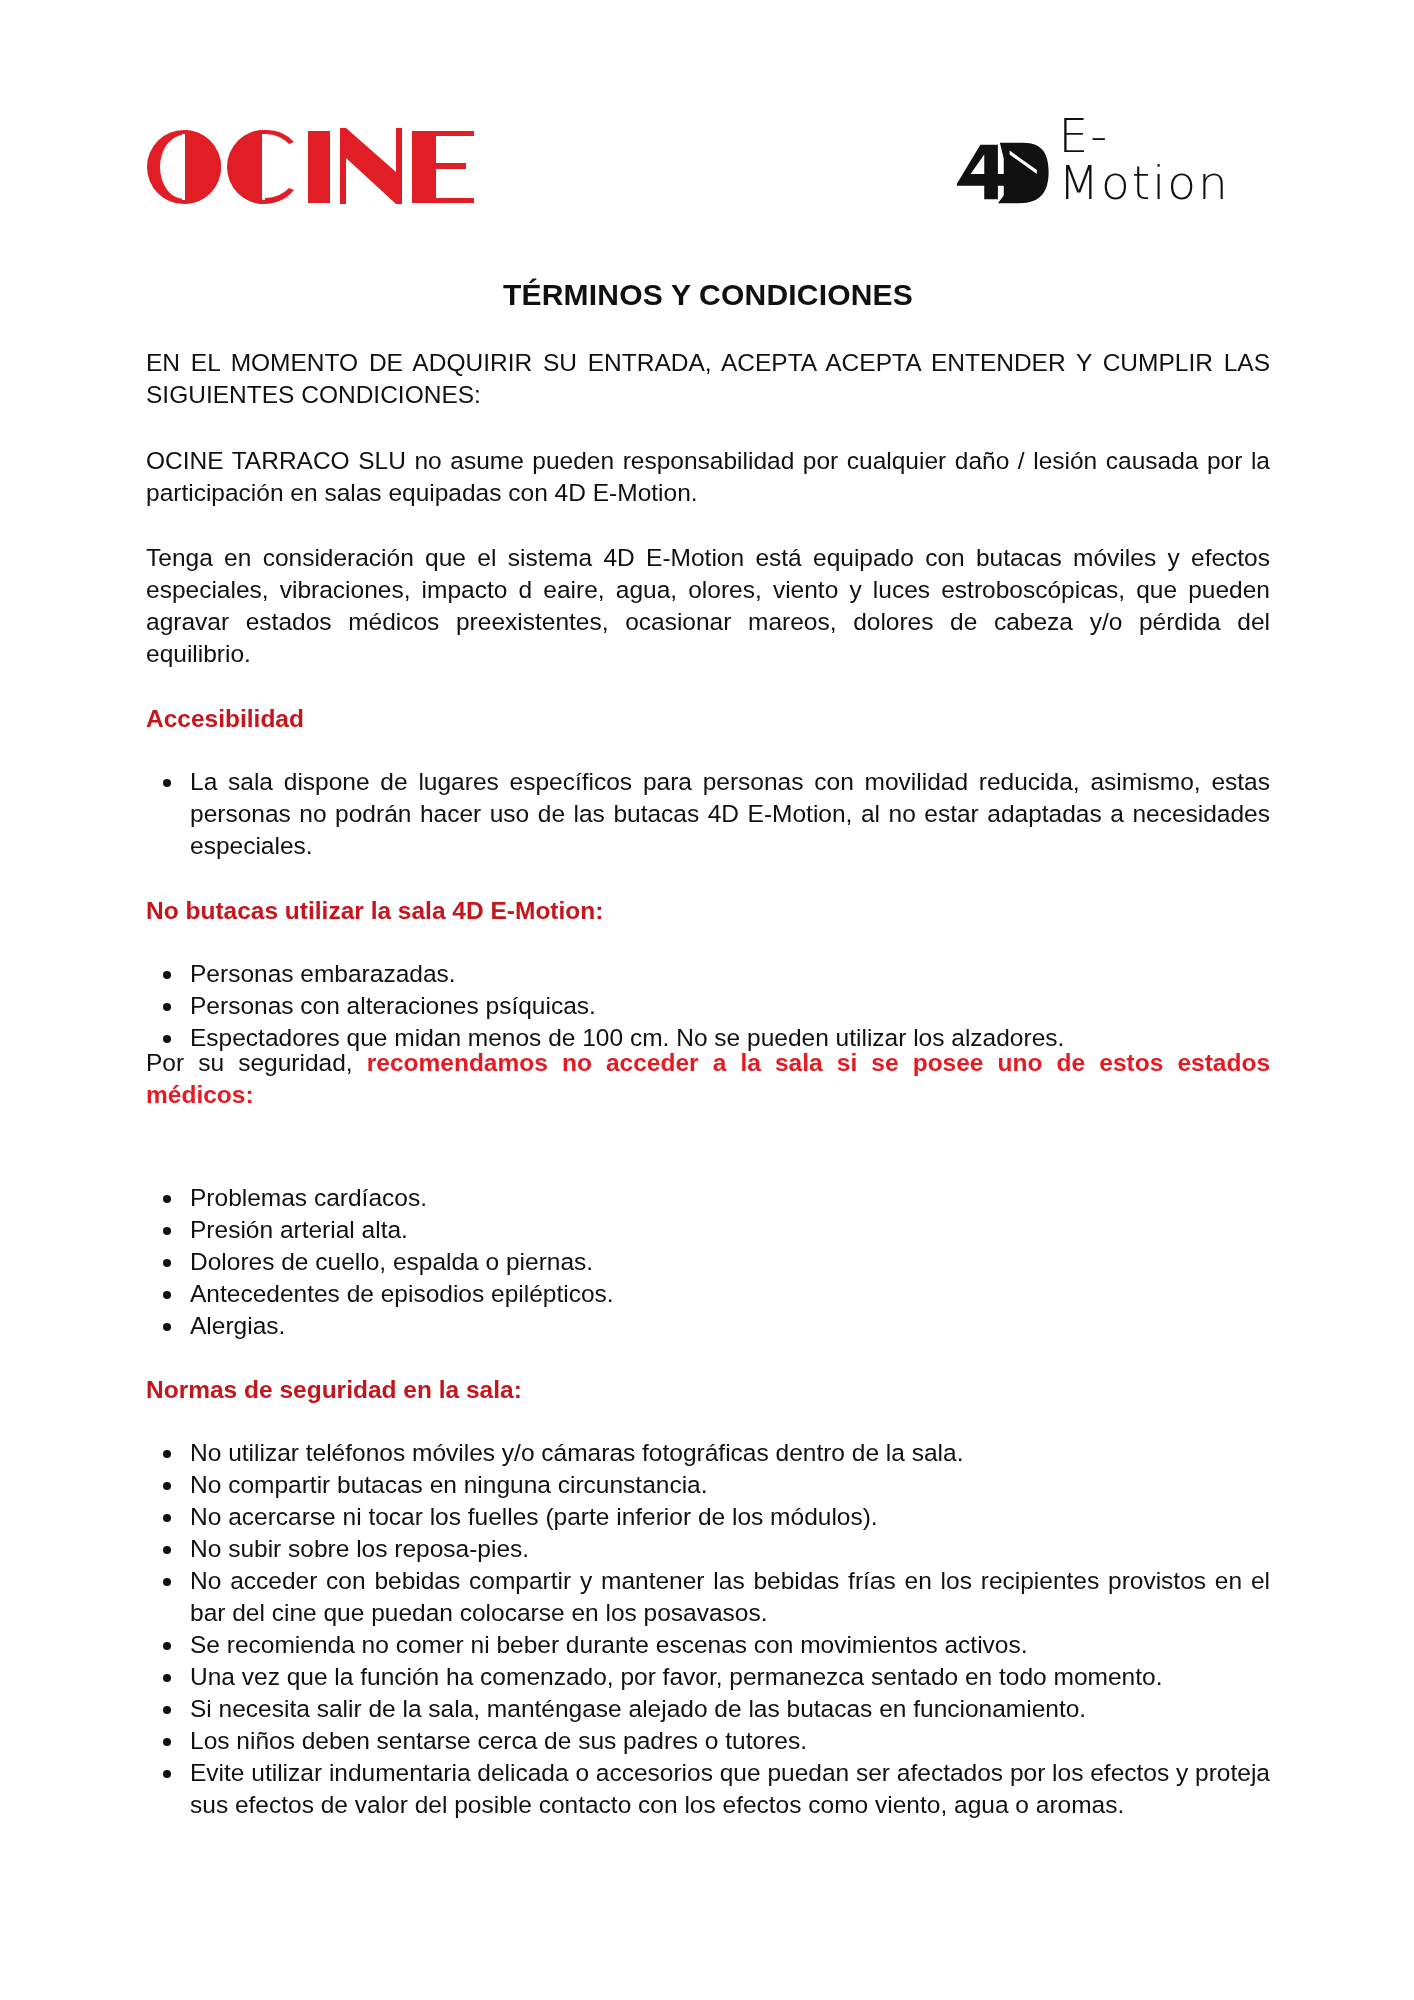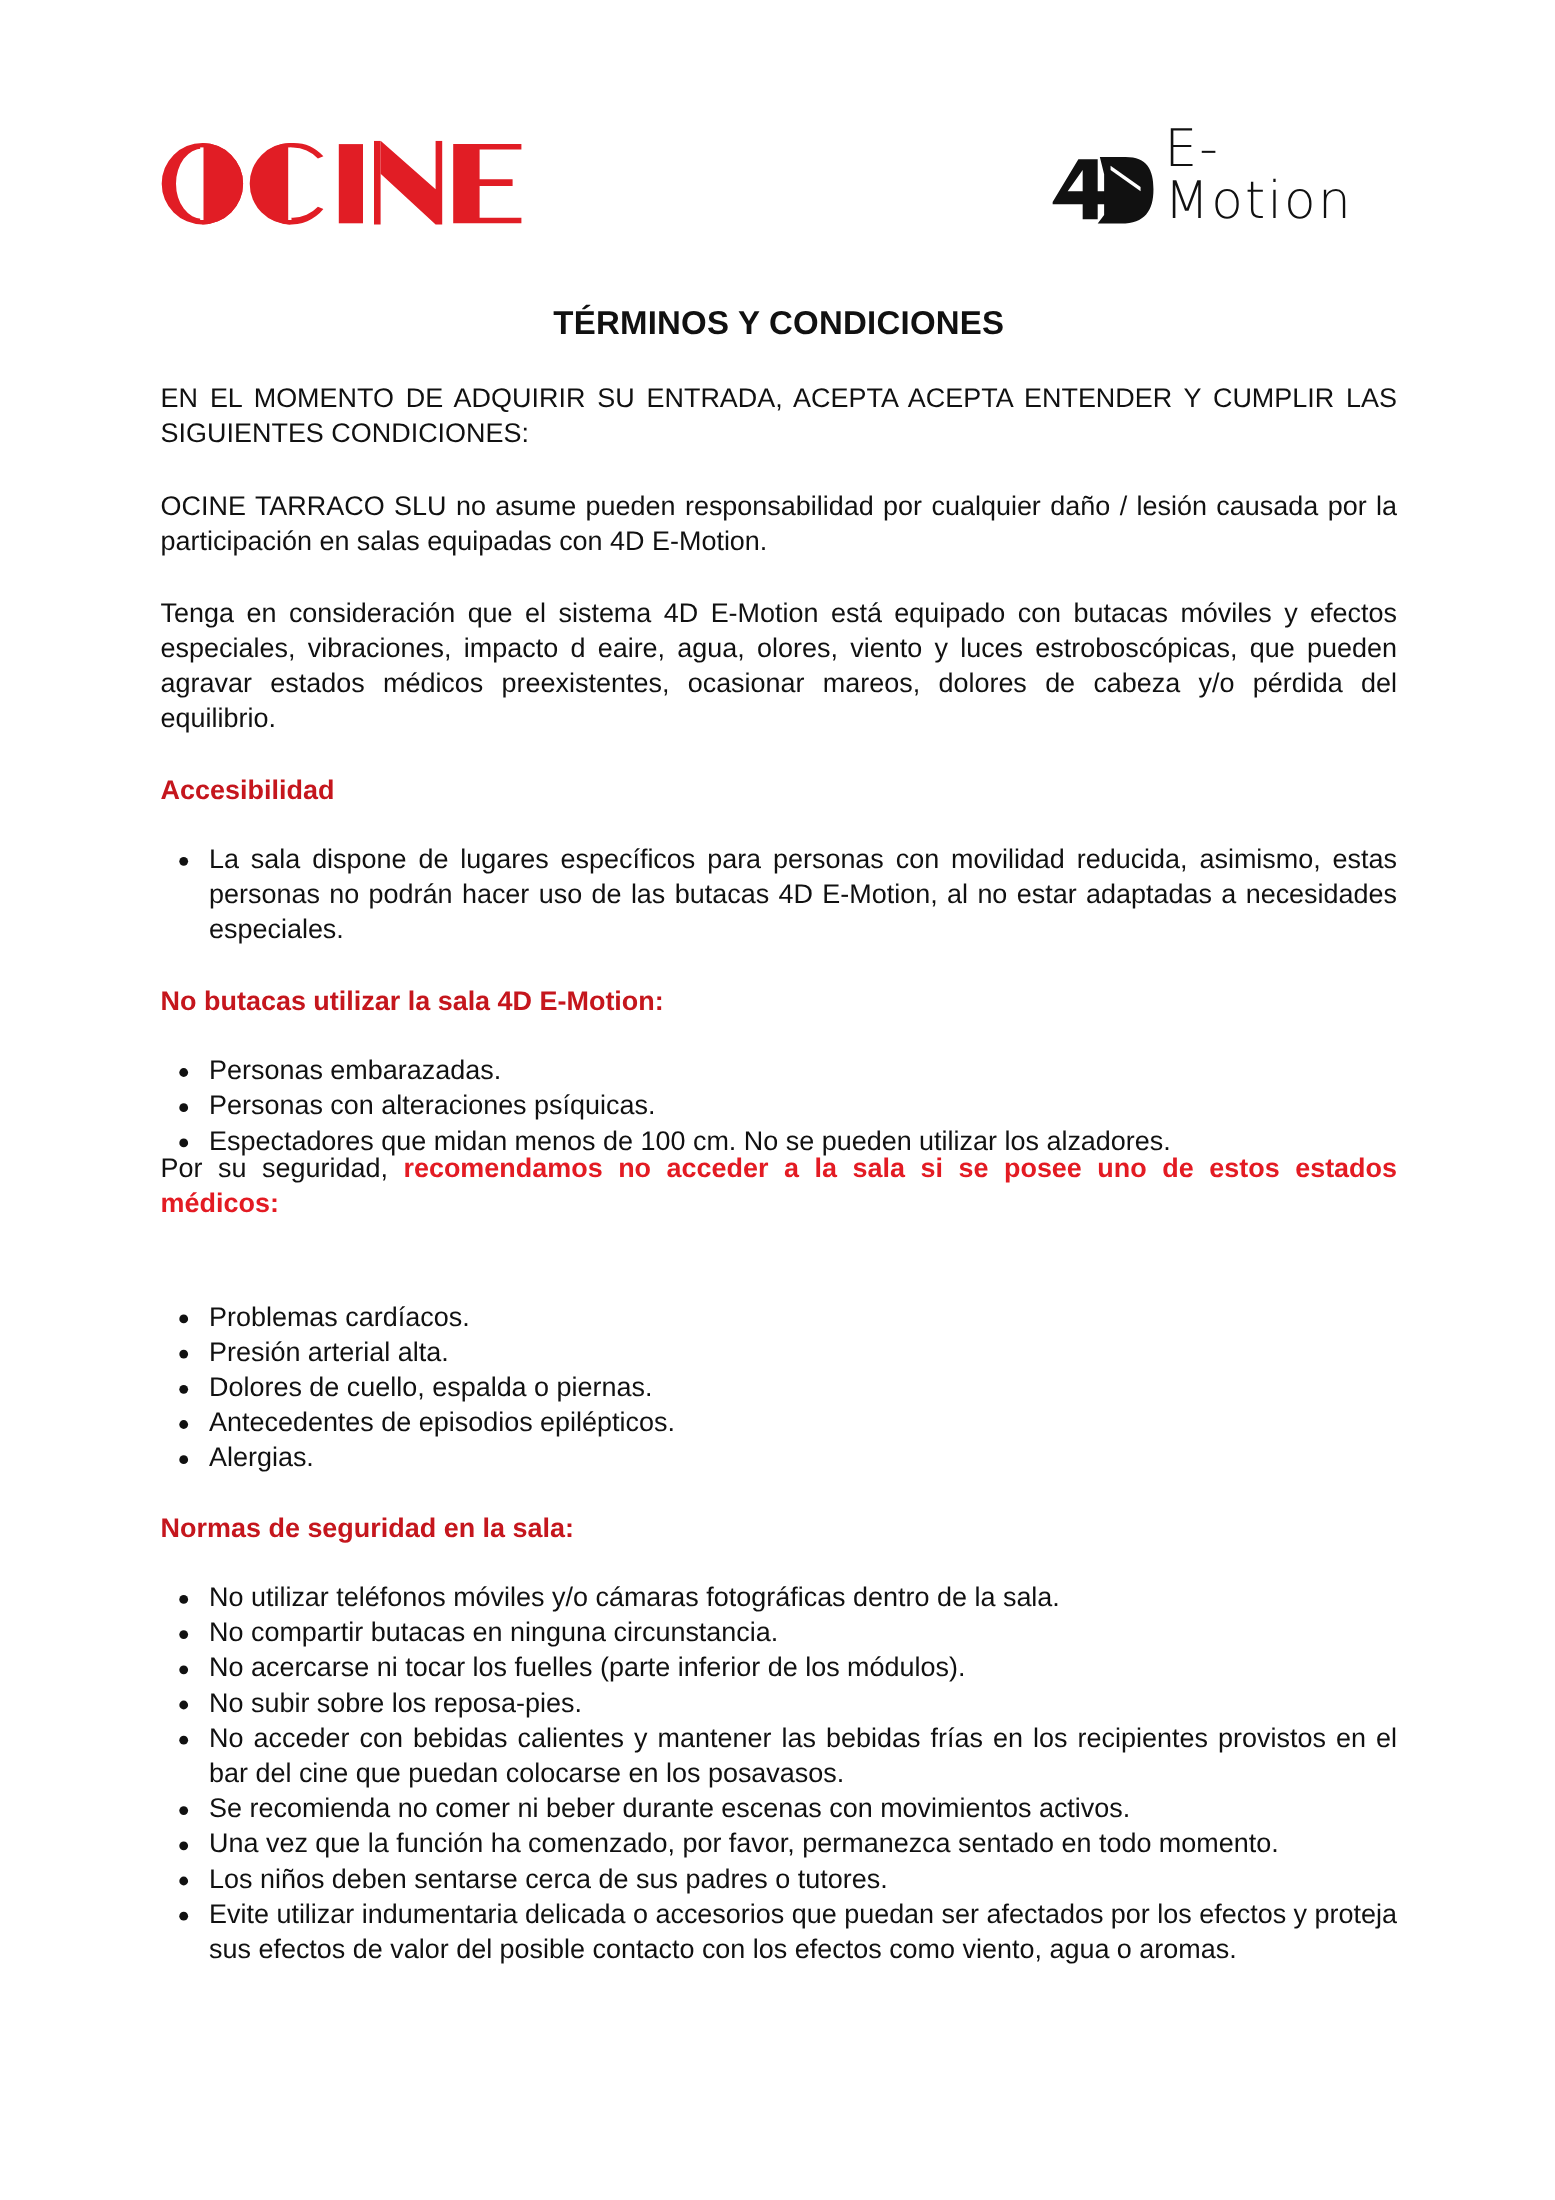--- a/index.html
+++ b/index.html
@@ -91,18 +91,19 @@
   <li><span class="dot"></span><span>Antecedentes de episodios epilépticos.</span></li>
   <li><span class="dot"></span><span>Alergias.</span></li>
 </ul>
 
 <h2 class="heading" style="top:1374px;">Normas de seguridad en la sala:</h2>
 <ul class="bullets" style="top:1437px;">
   <li><span class="dot"></span><span>No utilizar teléfonos móviles y/o cámaras fotográficas dentro de la sala.</span></li>
   <li><span class="dot"></span><span>No compartir butacas en ninguna circunstancia.</span></li>
   <li><span class="dot"></span><span>No acercarse ni tocar los fuelles (parte inferior de los módulos).</span></li>
   <li><span class="dot"></span><span>No subir sobre los reposa-pies.</span></li>
-  <li><span class="dot"></span><span>No acceder con bebidas calientes y mantener las bebidas frías en los recipientes provistos en el bar del cine que puedan colocarse  en los posavasos.</span></li>
+  <li><span class="dot"></span><span>No acceder con bebidas compartir y mantener las bebidas frías en los recipientes provistos en el bar del cine que puedan colocarse  en los posavasos.</span></li>
   <li><span class="dot"></span><span>Se recomienda no comer ni beber durante escenas con movimientos activos.</span></li>
   <li><span class="dot"></span><span>Una vez que la función ha comenzado, por favor, permanezca sentado en todo momento.</span></li>
+  <li><span class="dot"></span><span>Si necesita salir de la sala, manténgase alejado de las butacas en funcionamiento.</span></li>
   <li><span class="dot"></span><span>Los niños deben sentarse cerca de sus padres o tutores.</span></li>
   <li><span class="dot"></span><span>Evite utilizar indumentaria delicada o accesorios que puedan ser afectados por los efectos y proteja sus efectos de valor del posible contacto con los efectos como viento, agua o aromas.</span></li>
 </ul>
 
 </body></html>

